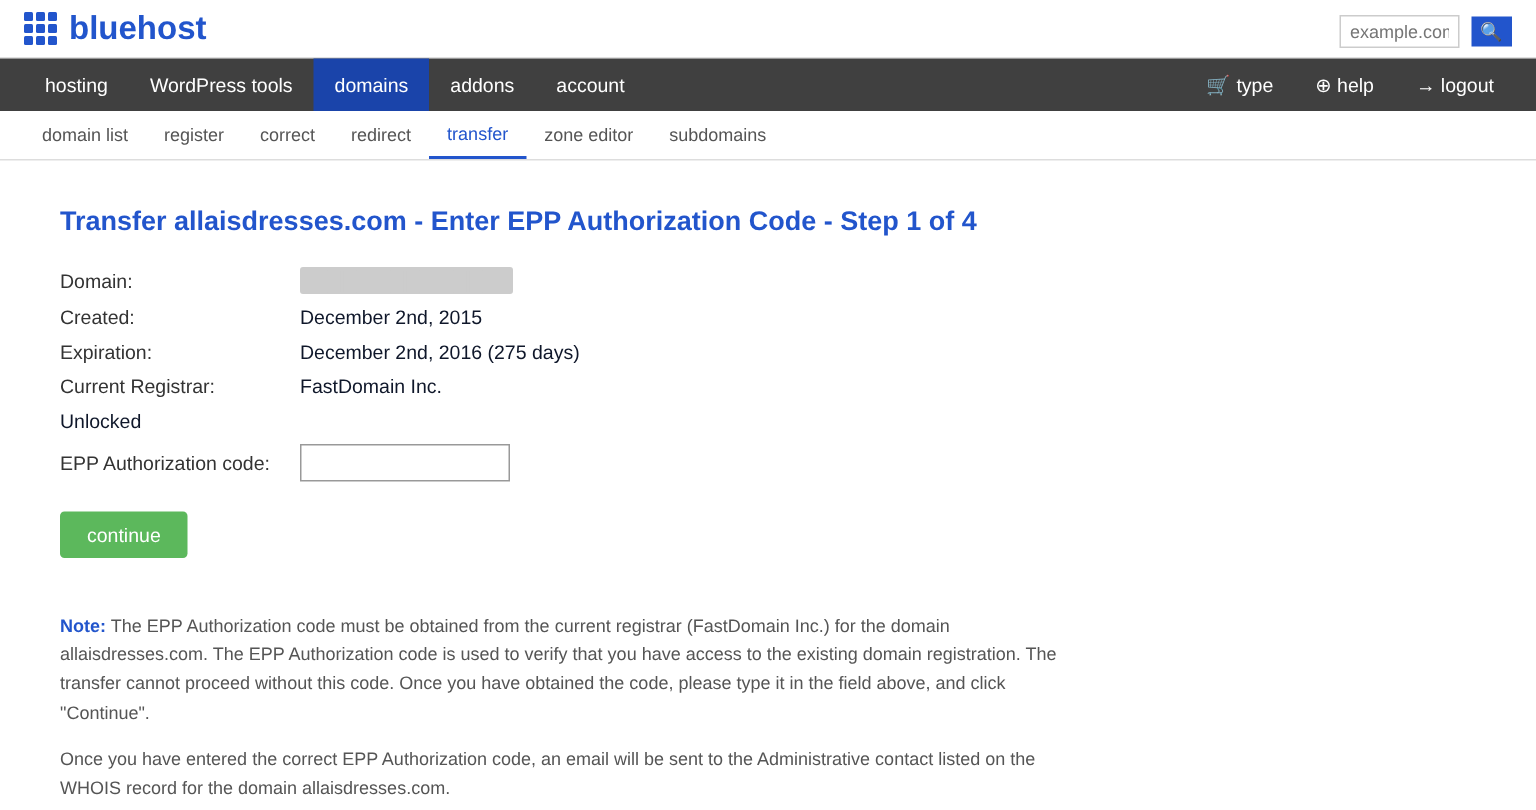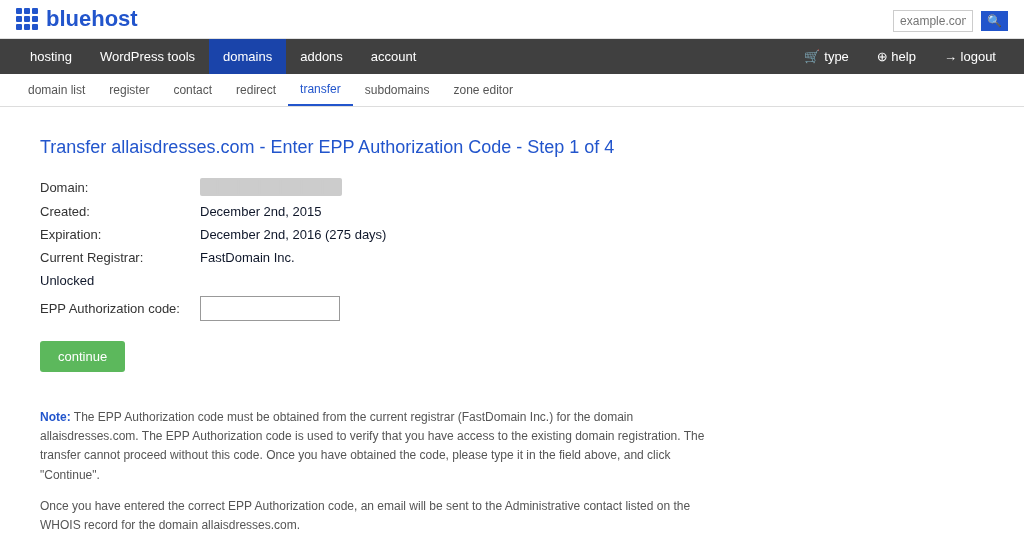--- a/index.html
+++ b/index.html
@@ -103,21 +103,21 @@
     .sub-nav a.active { color: #2255cc; border-bottom: 2px solid #2255cc; }
 
     
     .main-content {
       padding: 30px 40px 20px 40px;
       min-height: 340px;
     }
     .page-title {
       color: #2255cc;
       font-size: 18px;
-      font-weight: normal;
+      font-weight: bold;
       margin-bottom: 20px;
     }
     .form-table {
       margin-bottom: 20px;
     }
     .form-row {
       display: flex;
       align-items: center;
       margin-bottom: 8px;
     }
@@ -216,25 +216,25 @@
   <div class="nav-right">
     <a>🛒 type</a>
     <a>⊕ help</a>
     <a>→ logout</a>
   </div>
 </nav>
 
 <nav class="sub-nav">
   <a>domain list</a>
   <a>register</a>
-  <a>contact</a>
+  <a>correct</a>
   <a>redirect</a>
   <a class="active">transfer</a>
+  <a>zone editor</a>
   <a>subdomains</a>
-  <a>zone editor</a>
 </nav>
 
 <div class="main-content">
   <h2 class="page-title">Transfer allaisdresses.com - Enter EPP Authorization Code - Step 1 of 4</h2>
 
   <div class="form-table">
     <div class="form-row">
       <span class="form-label">Domain:</span>
       <span class="domain-masked">████████████</span>
     </div>

